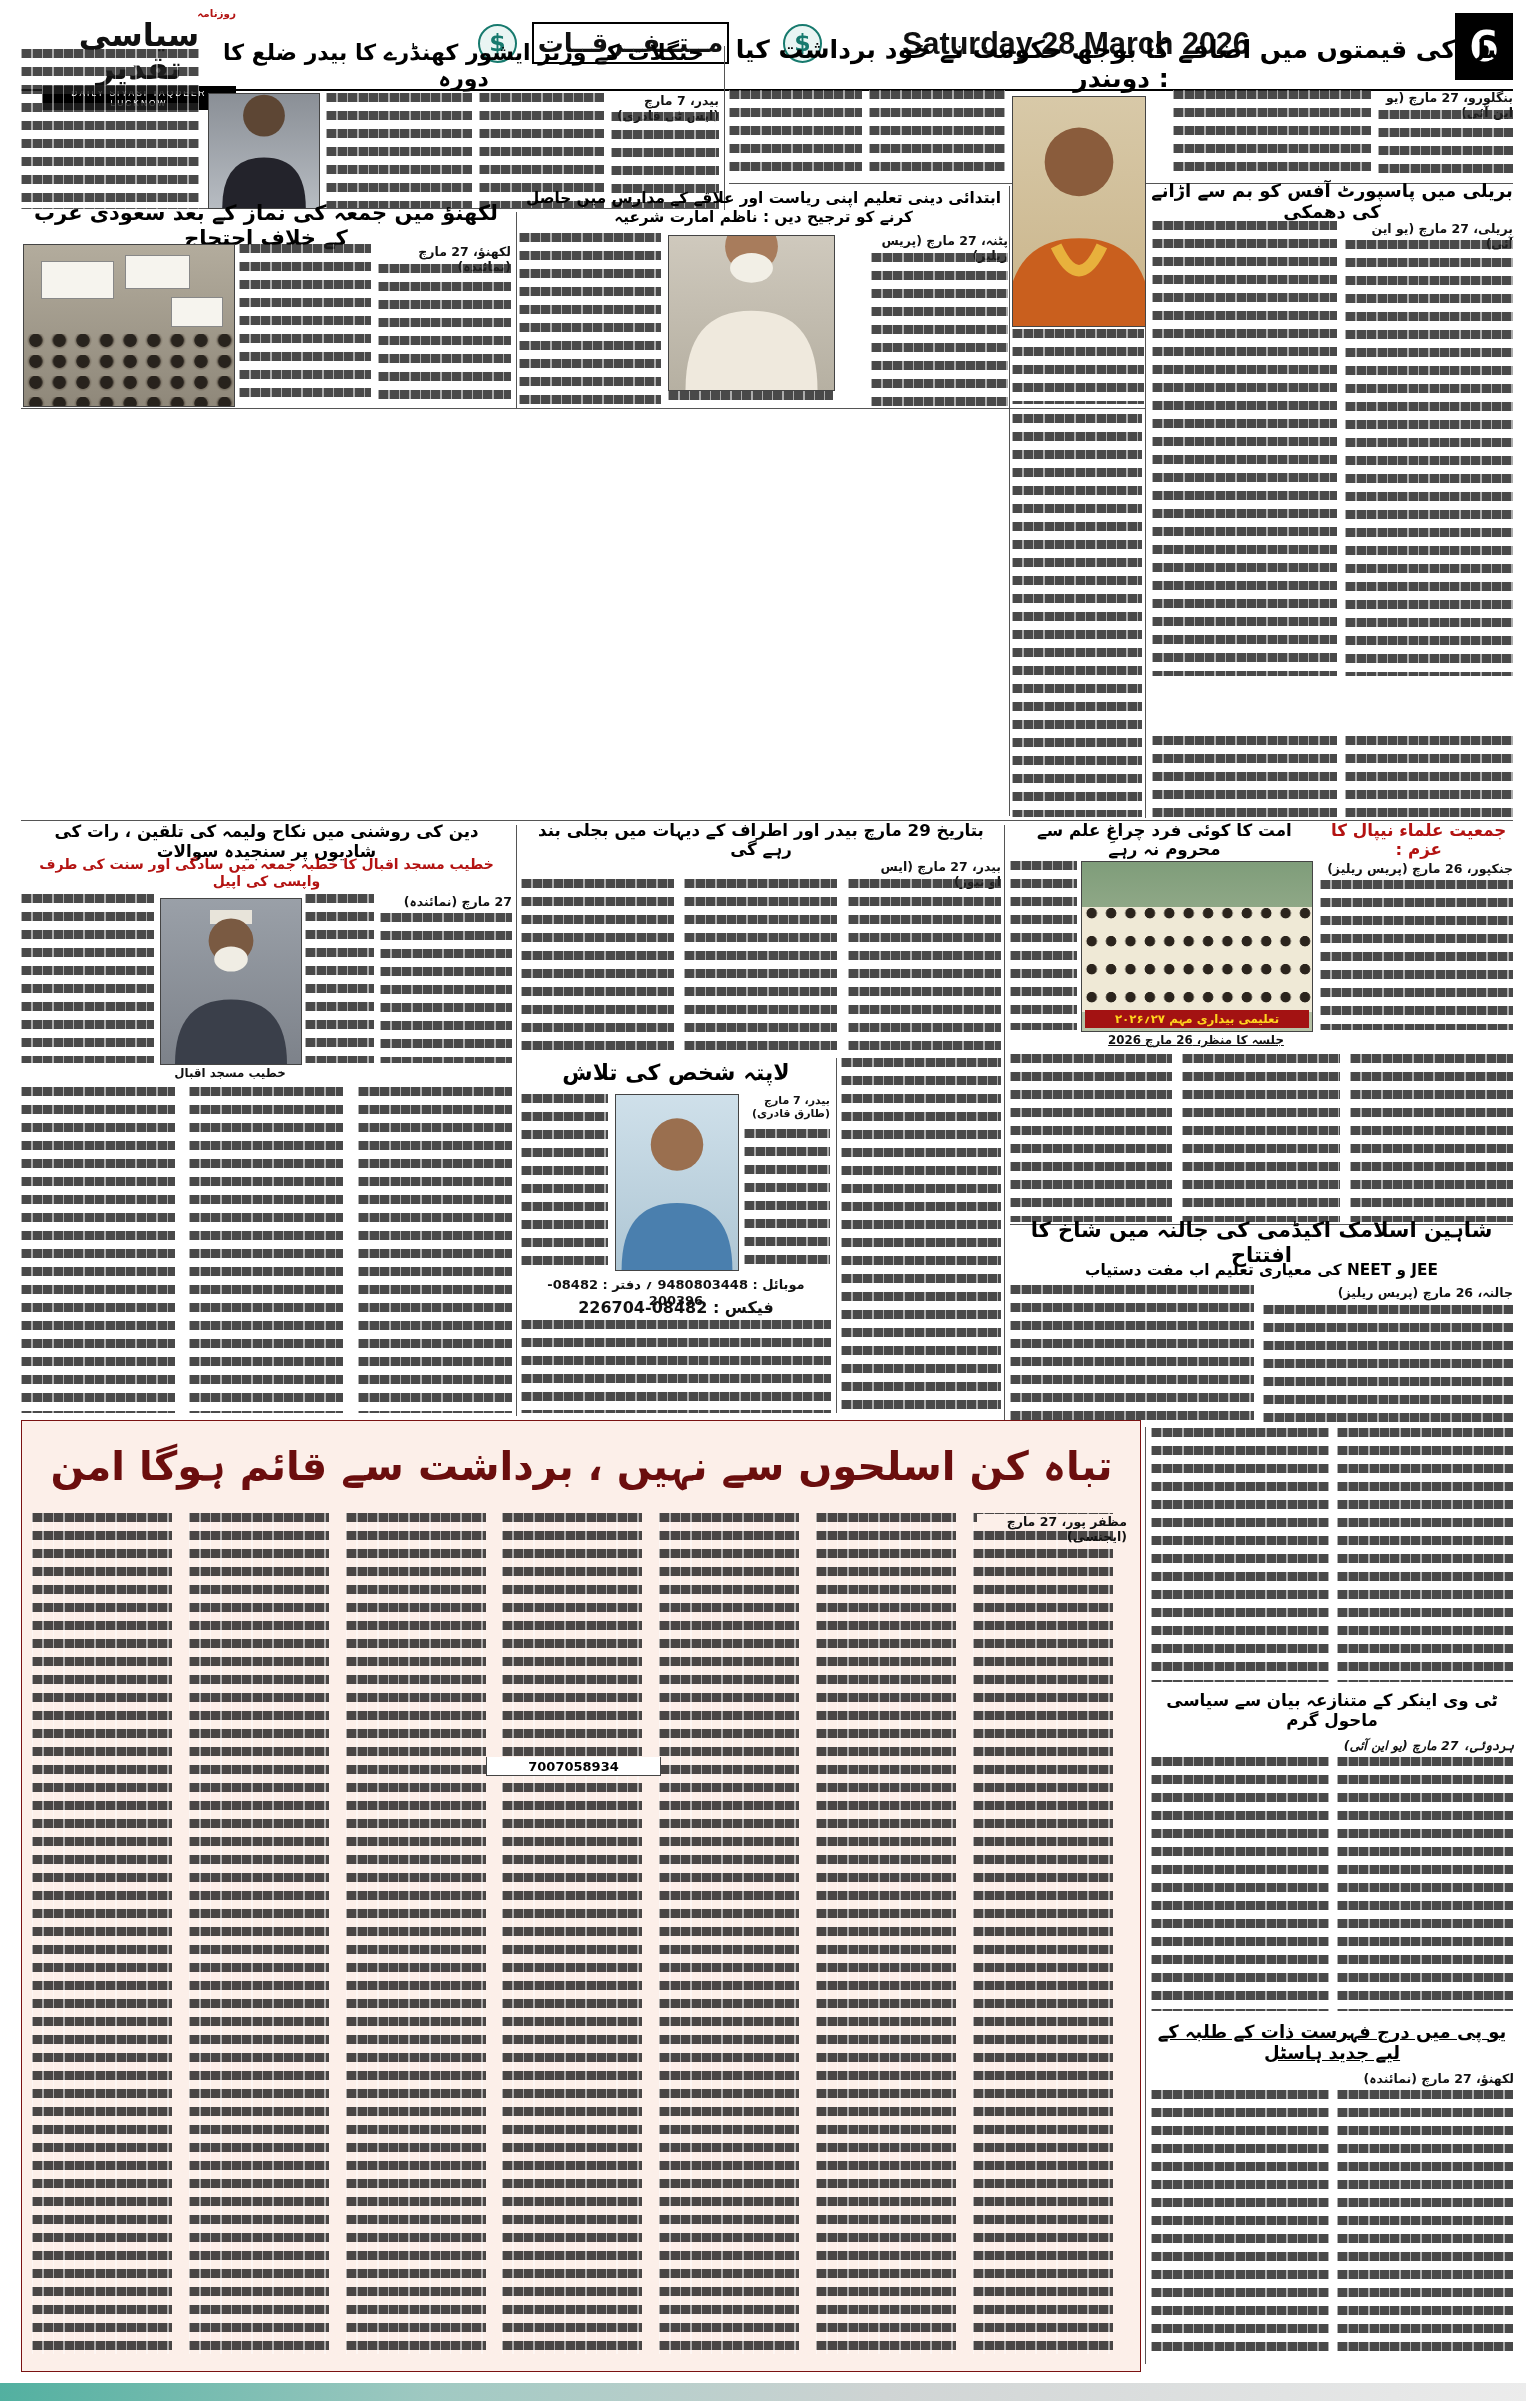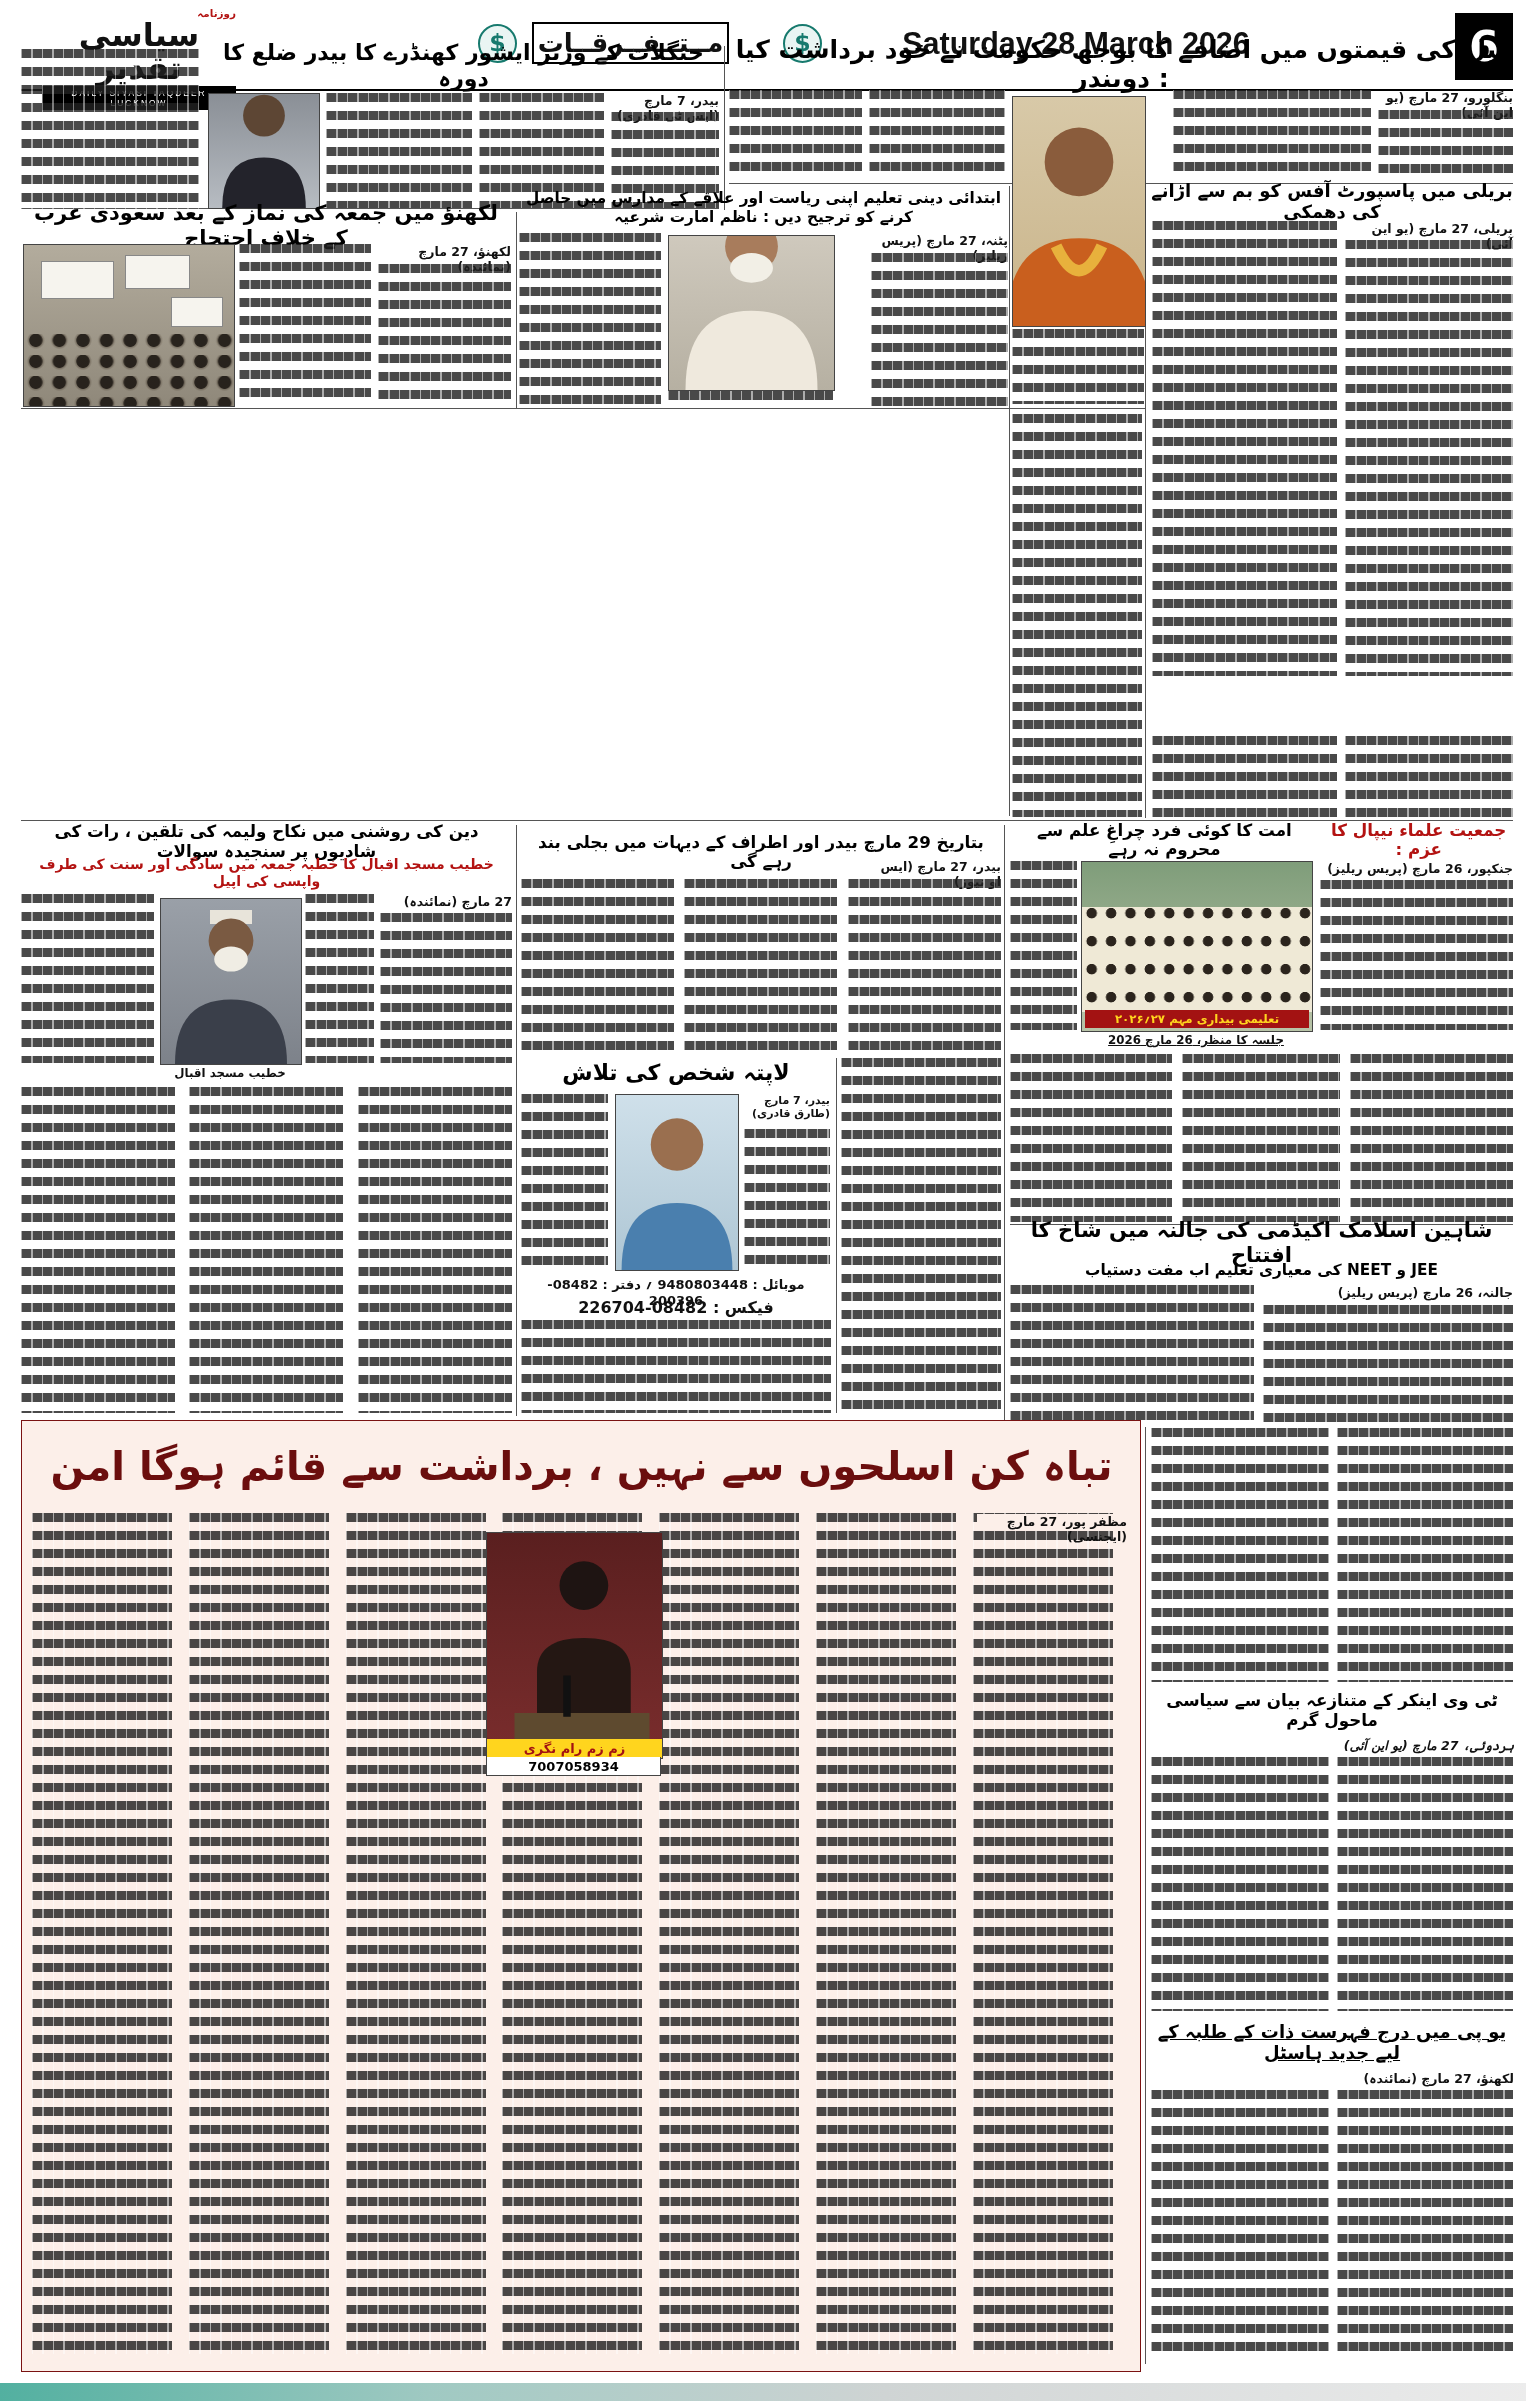--- a/index.html
+++ b/index.html
@@ -152,21 +152,21 @@
         <circle cx="50" cy="32" r="16" fill="#7a5a42"></circle>
         <ellipse cx="50" cy="45" rx="12" ry="9" fill="#f0ede4"></ellipse>
         <path d="M10 120 q0 -46 40 -46 q40 0 40 46 z" fill="#3a3f4a"></path>
       </svg>
   </div>
   <div class="abs cap" style="left:160px;top:1066px;width:140px;height:16.7px;">خطیب مسجد اقبال</div>
   <div class="abs sim" style="left:21px;top:1087px;width:154px;height:326px;"></div>
   <div class="abs sim" style="left:189px;top:1087px;width:154px;height:326px;"></div>
   <div class="abs sim" style="left:358px;top:1087px;width:154px;height:326px;"></div>
 
-  <div class="abs hl" style="left:521px;top:825px;width:480px;height:30.5px;font-size:16.7px;margin-top:12px;">بتاریخ 29 مارچ بیدر اور اطراف کے دیہات میں بجلی بند رہے گی</div>
+  <div class="abs hl" style="left:521px;top:825px;width:480px;height:30.5px;font-size:16.7px;">بتاریخ 29 مارچ بیدر اور اطراف کے دیہات میں بجلی بند رہے گی</div>
   <div class="abs byline" style="left:868px;top:859px;width:133px;height:15.3px;">بیدر، 27 مارچ (ایس او نیوز)</div>
   <div class="abs sim" style="left:521px;top:879px;width:153px;height:172px;"></div>
   <div class="abs sim" style="left:684px;top:879px;width:153px;height:172px;"></div>
   <div class="abs sim" style="left:848px;top:879px;width:153px;height:172px;"></div>
 
   <div class="abs hl" style="left:521px;top:1058px;width:310px;height:29px;font-size:22px;">لاپتہ شخص کی تلاش</div>
   <div class="abs sim" style="left:521px;top:1094px;width:87px;height:175px;"></div>
   <div class="abs byline" style="left:744px;top:1094px;width:86px;height:30.5px;font-size:11px;">بیدر، 7 مارچ (طارق قادری)</div>
   <div class="abs sim" style="left:744px;top:1129px;width:86px;height:140px;"></div>
   <div class="photo" style="left:615px;top:1094px;width:122px;height:175px;background:linear-gradient(#cfe0ea,#aec6d4);">
@@ -205,29 +205,20 @@
   <div class="abs peace-box" style="left:21px;top:1420px;width:1120px;height:952px;"></div>
   <div class="abs sim" style="left:32px;top:1513px;width:140px;height:841px;"></div>
   <div class="abs sim" style="left:189px;top:1513px;width:140px;height:841px;"></div>
   <div class="abs sim" style="left:346px;top:1513px;width:140px;height:841px;"></div>
   <div class="abs sim" style="left:502px;top:1513px;width:140px;height:841px;"></div>
   <div class="abs sim" style="left:659px;top:1513px;width:140px;height:841px;"></div>
   <div class="abs sim" style="left:816px;top:1513px;width:140px;height:841px;"></div>
   <div class="abs sim" style="left:973px;top:1513px;width:140px;height:841px;"></div>
   <div class="abs hl maroon" style="left:42px;top:1433px;width:1079px;height:67px;font-size:40px;background:#fcefe9;">تباہ کن اسلحوں سے نہیں ، برداشت سے قائم ہوگا امن</div>
   <div class="abs byline" style="left:977px;top:1514px;width:150px;height:16.7px;background:#fcefe9;">مظفر پور، 27 مارچ (ایجنسی)</div>
-  <div class="photo" style="left:486px;top:1532px;width:175px;height:225px;background:linear-gradient(#5a1f1f,#7a2d2d);">
-    <svg viewBox="0 0 100 120" preserveAspectRatio="xMidYMax slice">
-        <circle cx="55" cy="28" r="13" fill="#1e1412"></circle>
-        <path d="M30 120 V74 q0 -18 25 -18 q25 0 25 18 V120 z" fill="#241713"></path>
-        <rect x="18" y="96" width="72" height="24" fill="#5e4a2f"></rect>
-        <rect x="44" y="76" width="4" height="22" fill="#111"></rect>
-      </svg>
-    <div class="yellow-bar">زم زم رام نگری</div>
-  </div>
   <div class="abs phone-strip" style="left:486px;top:1757px;width:175px;height:19.4px;">7007058934</div>
 
   <div class="abs sim" style="left:1151px;top:1428px;width:178px;height:254px;"></div>
   <div class="abs sim" style="left:1337px;top:1428px;width:176px;height:254px;"></div>
   <div class="abs hl" style="left:1151px;top:1688px;width:362px;height:46px;font-size:16.7px;">ٹی وی اینکر کے متنازعہ بیان سے سیاسی ماحول گرم</div>
   <div class="abs byline" style="left:1340px;top:1738px;width:174px;height:15.3px;font-style:italic;">ہردوئی، 27 مارچ (یو این آئی)</div>
   <div class="abs sim" style="left:1151px;top:1757px;width:178px;height:254px;"></div>
   <div class="abs sim" style="left:1337px;top:1757px;width:176px;height:254px;"></div>
   <div class="abs hl" style="left:1151px;top:2017px;width:362px;height:50px;font-size:18px;text-decoration:underline;">یو پی میں درج فہرست ذات کے طلبہ کے لیے جدید ہاسٹل</div>
   <div class="abs byline" style="left:1340px;top:2071px;width:174px;height:15.3px;">لکھنؤ، 27 مارچ (نمائندہ)</div>

